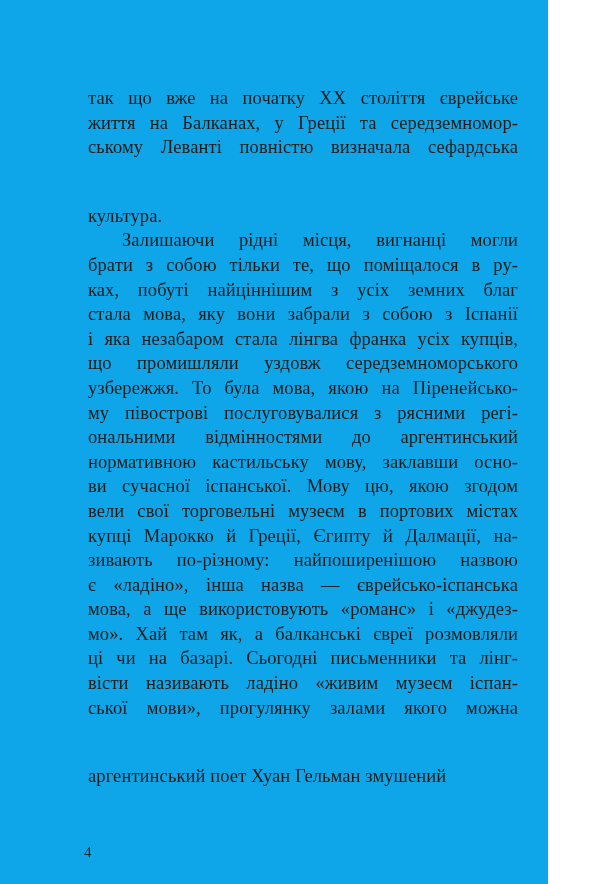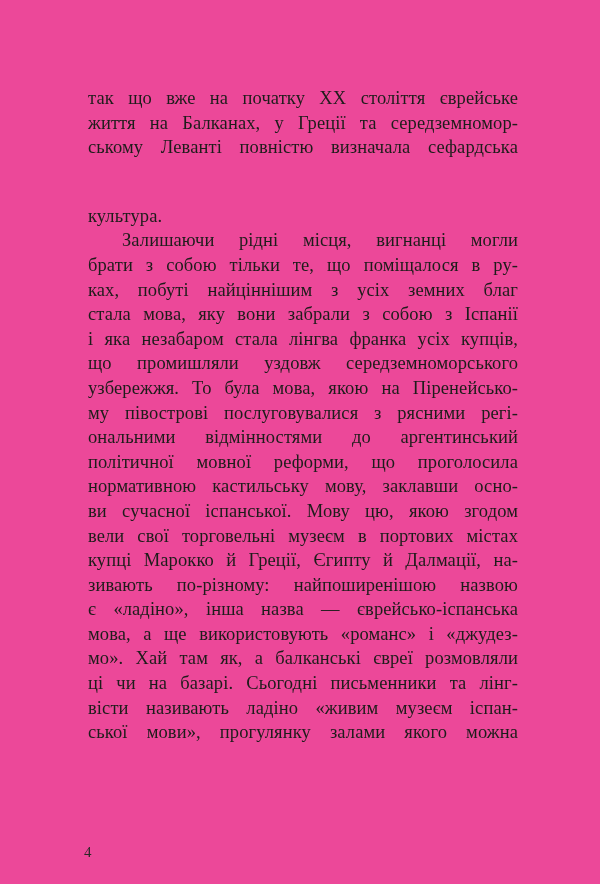--- a/index.html
+++ b/index.html
@@ -2,23 +2,23 @@
 <html><head>
 <meta charset="utf-8">
 <style>
   html, body {
     margin: 0;
     padding: 0;
     background: #ffffff;
   }
   .page {
     position: relative;
-    width: 600px;
+    width: 548px;
     height: 884px;
-    background: #ec4899;
+    background: #0ea5e9;
     overflow: hidden;
     font-family: "Liberation Serif", "DejaVu Serif", serif;
     color: #1e1d1b;
   }
   .body-text {
     position: absolute;
     left: 88px;
     top: 86px;
     width: 430px;
     font-size: 18.5px;
@@ -57,27 +57,27 @@
       <div class="line last">культура.</div>
       <div class="line indent">Залишаючи рідні місця, вигнанці могли</div>
       <div class="line">брати з собою тільки те, що поміщалося в ру-</div>
       <div class="line">ках, побуті найціннішим з усіх земних благ</div>
       <div class="line">стала мова, яку вони забрали з собою з Іспанії</div>
       <div class="line">і яка незабаром стала лінгва франка усіх купців,</div>
       <div class="line">що промишляли уздовж середземноморського</div>
       <div class="line">узбережжя. То була мова, якою на Піренейсько-</div>
       <div class="line">му півострові послуговувалися з рясними регі-</div>
       <div class="line">ональними відмінностями до аргентинський</div>
-      <div class="line">політичної мовної реформи, що проголосила</div>
       <div class="line">нормативною кастильську мову, заклавши осно-</div>
       <div class="line">ви сучасної іспанської. Мову цю, якою згодом</div>
       <div class="line">вели свої торговельні музеєм в портових містах</div>
       <div class="line">купці Марокко й Греції, Єгипту й Далмації, на-</div>
       <div class="line">зивають по-різному: найпоширенішою назвою</div>
       <div class="line">є «ладіно», інша назва — єврейсько-іспанська</div>
       <div class="line">мова, а ще використовують «романс» і «джудез-</div>
       <div class="line">мо». Хай там як, а балканські євреї розмовляли</div>
       <div class="line">ці чи на базарі. Сьогодні письменники та лінг-</div>
       <div class="line">вісти називають ладіно «живим музеєм іспан-</div>
       <div class="line">ської мови», прогулянку залами якого можна</div>
+      <div class="line last">аргентинський поет Хуан Гельман змушений</div>
     </div>
   <div class="page-number">4</div>
 </div>
 
 </body></html>

